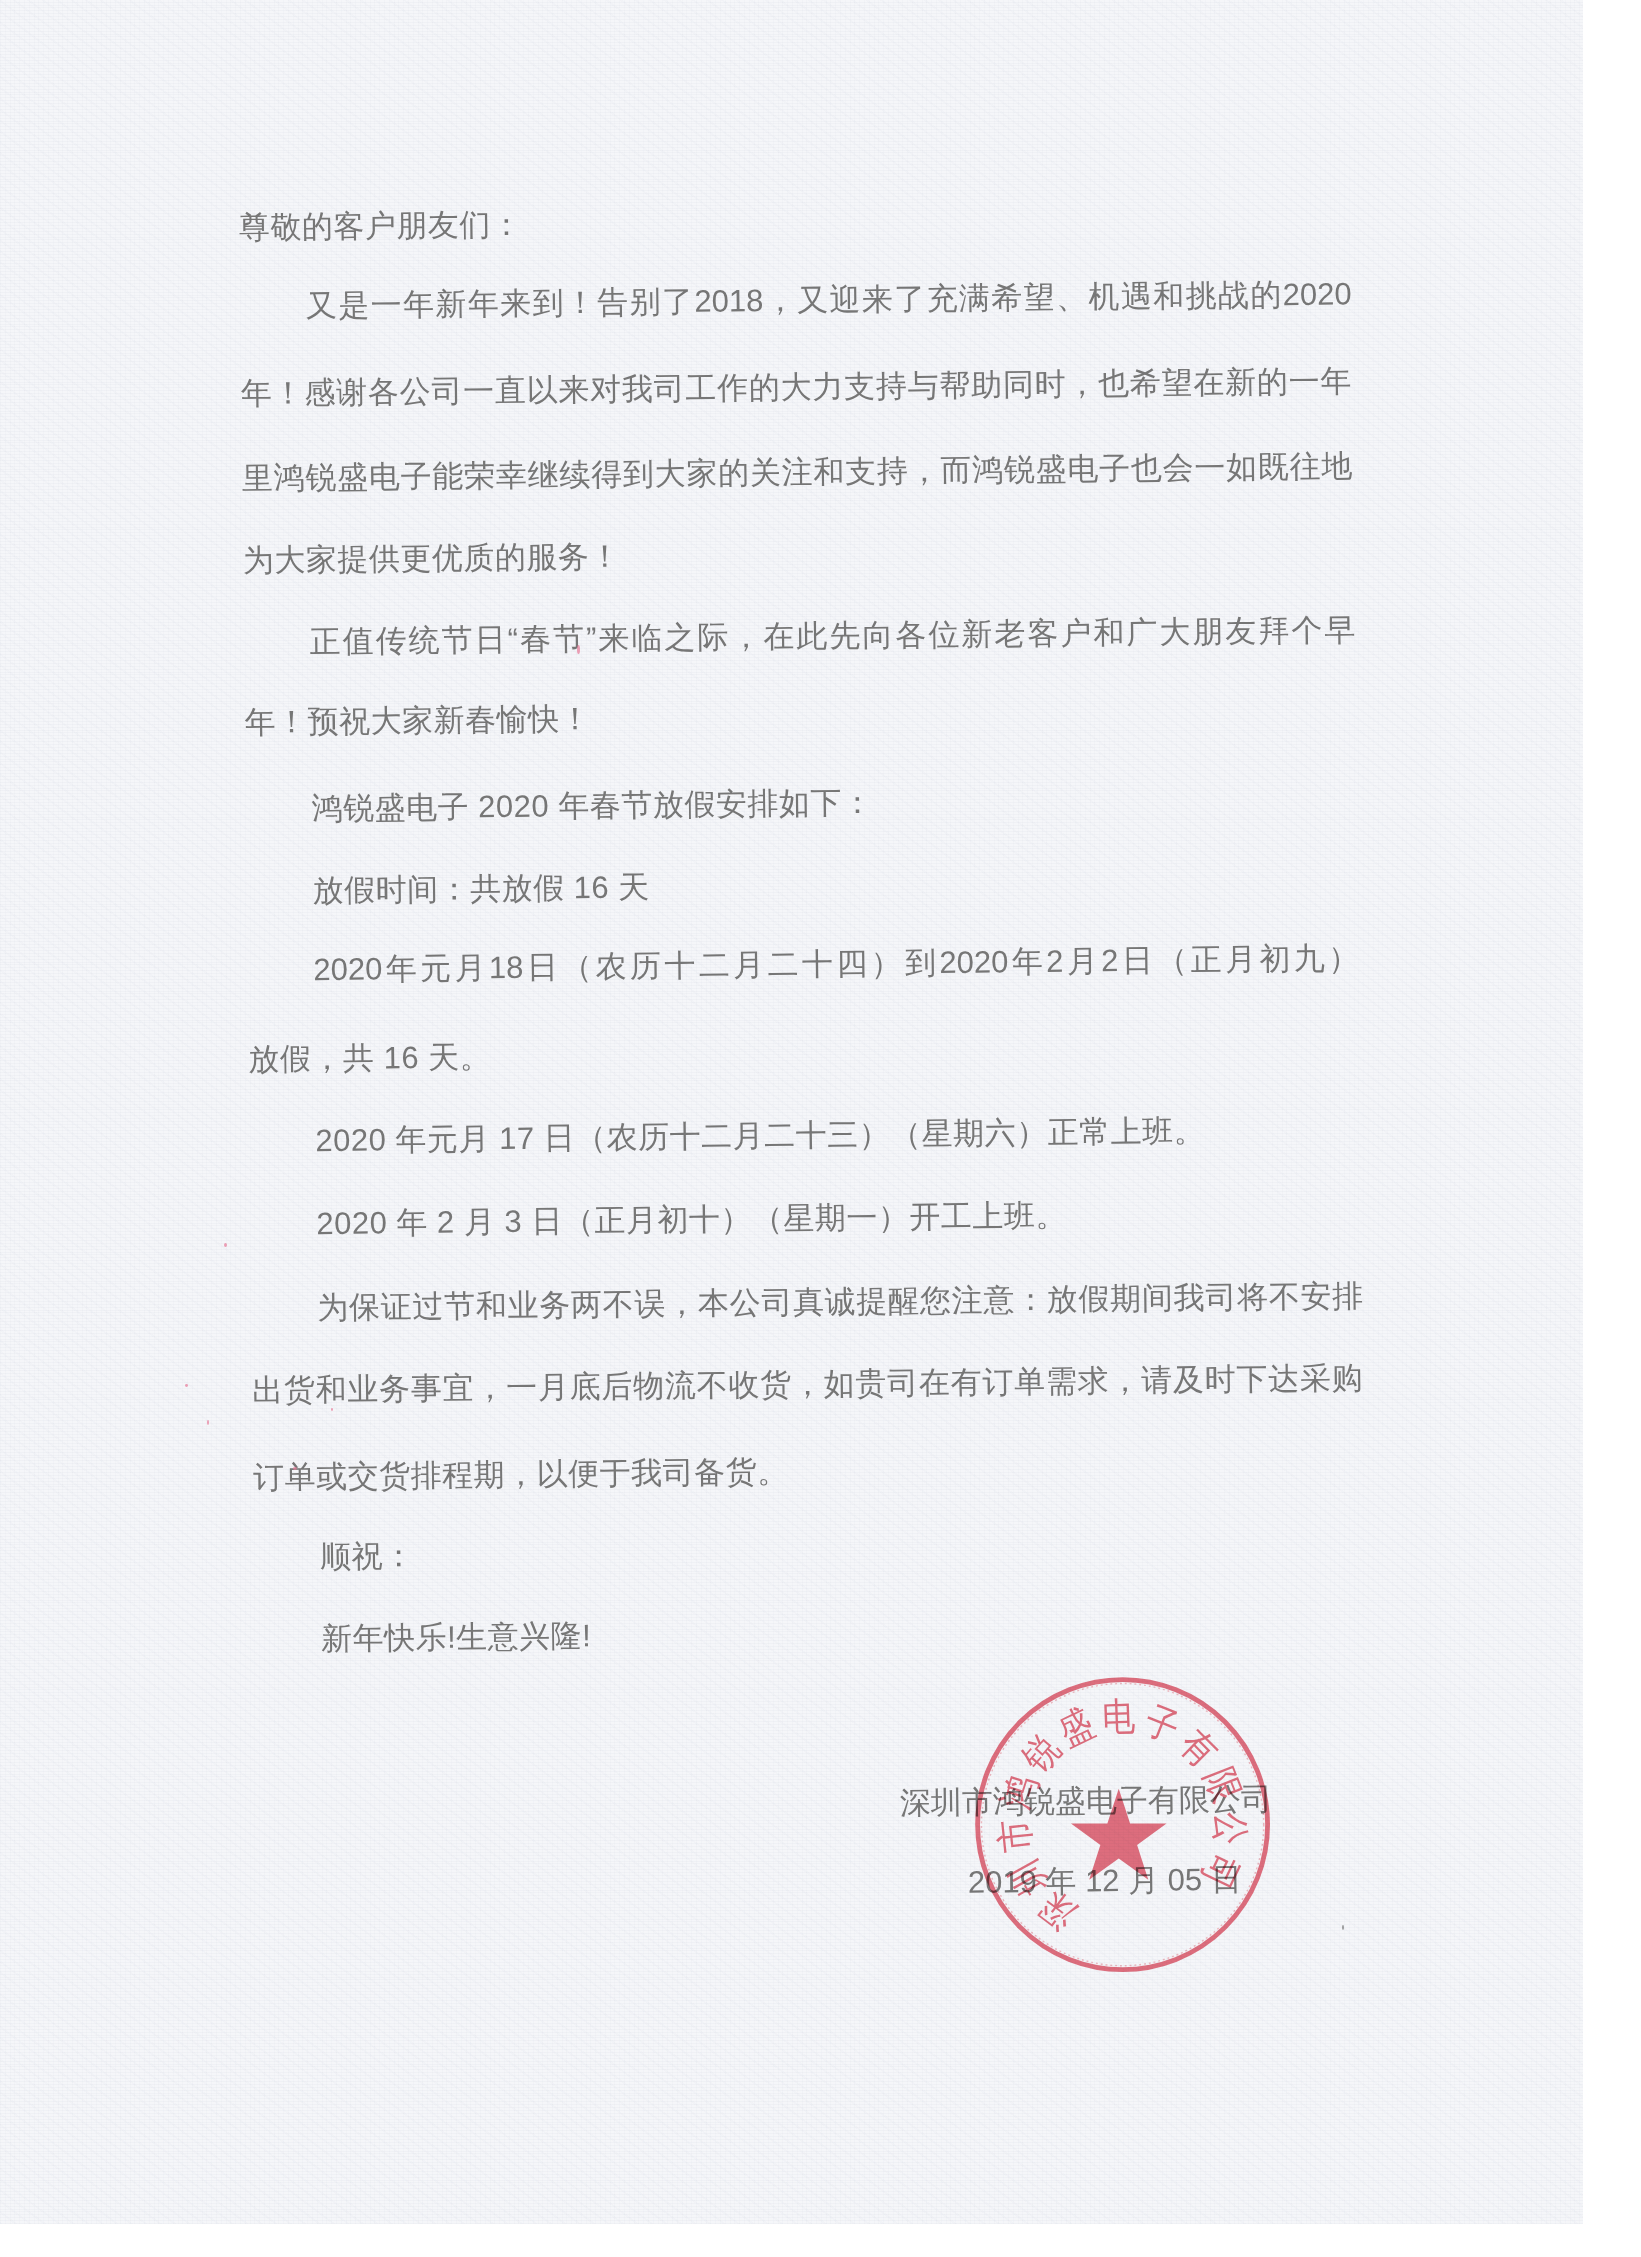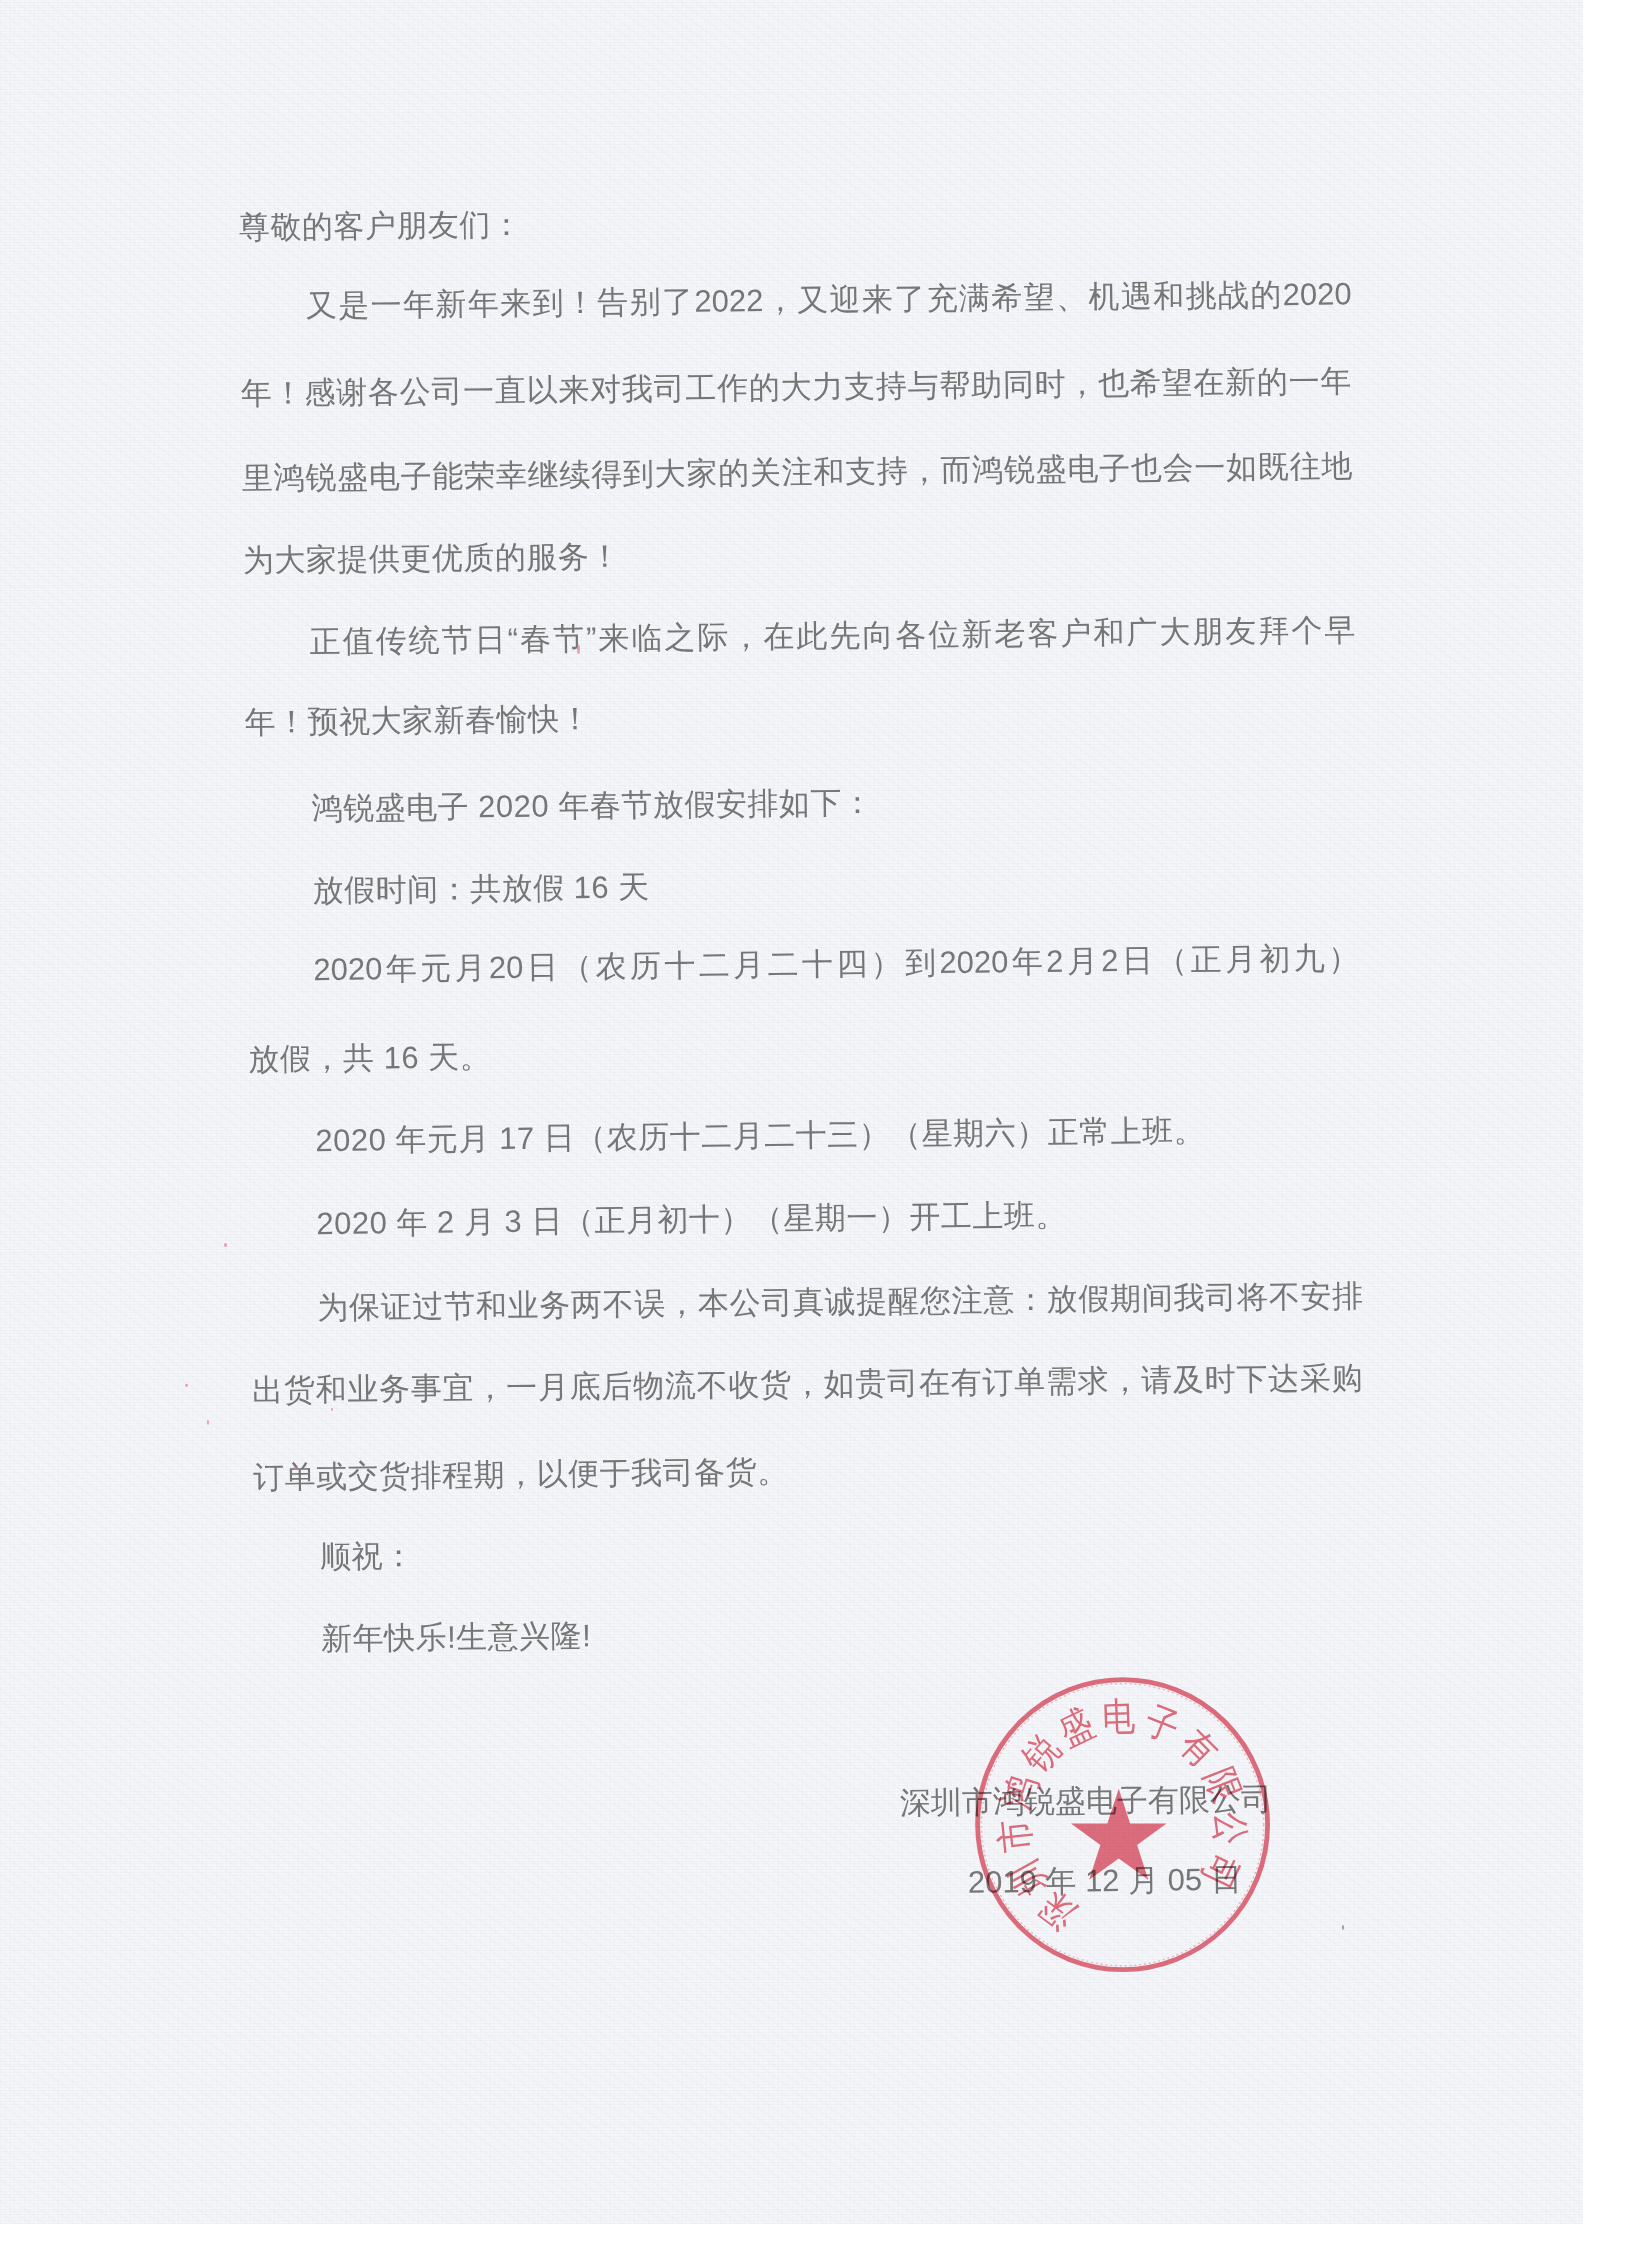--- a/index.html
+++ b/index.html
@@ -50,21 +50,21 @@
       <span>一</span>
       <span>年</span>
       <span>新</span>
       <span>年</span>
       <span>来</span>
       <span>到</span>
       <span>！</span>
       <span>告</span>
       <span>别</span>
       <span>了</span>
-      <span>2022</span>
+      <span>2018</span>
       <span>，</span>
       <span>又</span>
       <span>迎</span>
       <span>来</span>
       <span>了</span>
       <span>充</span>
       <span>满</span>
       <span>希</span>
       <span>望</span>
       <span>、</span>
@@ -190,21 +190,21 @@
   <div class="ln" style="top:476px">年！预祝大家新春愉快！</div>
 
   <div class="ln ind" style="top:563px">鸿锐盛电子 2020 年春节放假安排如下：</div>
   <div class="ln ind" style="top:645px">放假时间：共放假 16 天</div>
 
   <div class="ln jl ind" style="top:724px">
       <span>2020</span>
       <span>年</span>
       <span>元</span>
       <span>月</span>
-      <span>20</span>
+      <span>18</span>
       <span>日</span>
       <span>（</span>
       <span>农</span>
       <span>历</span>
       <span>十</span>
       <span>二</span>
       <span>月</span>
       <span>二</span>
       <span>十</span>
       <span>四</span>

